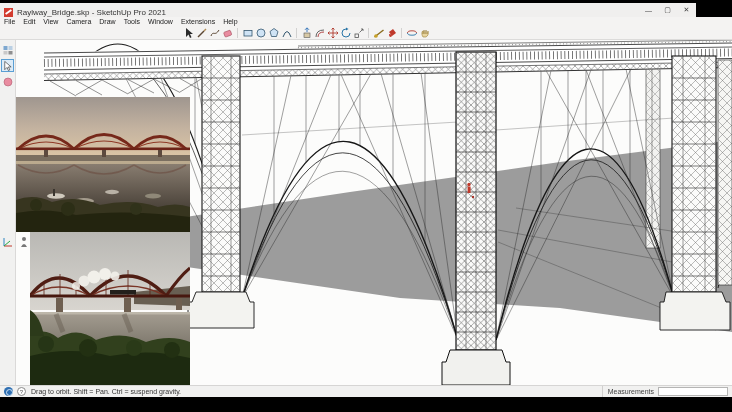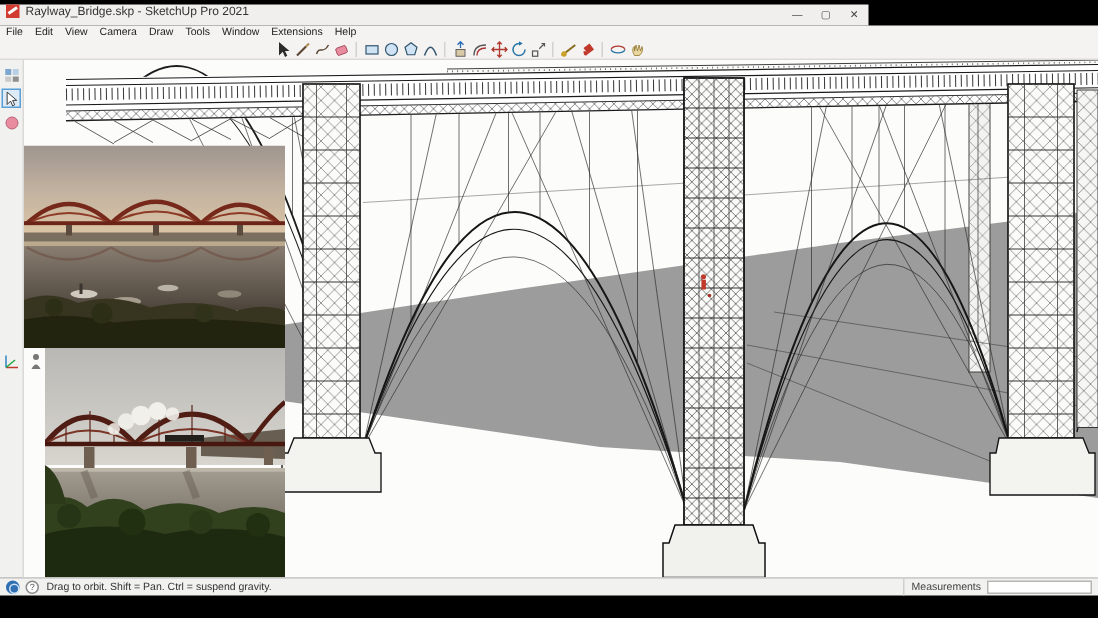--- a/index.html
+++ b/index.html
@@ -3,22 +3,22 @@
 <meta charset="utf-8">
 <style>
   * { margin:0; padding:0; box-sizing:border-box; }
   body { background:#111; font-family:"Liberation Sans", sans-serif; }
   .stage { position:relative; width:732px; height:412px; background:#000; overflow:hidden; }
 
   .bar-black { position:absolute; left:0; width:732px; background:#000; }
   .bar-black.top { top:0; height:3px; }
   .bar-black.bottom { top:397px; height:15px; }
 
-  .titlebar { position:absolute; top:3px; left:0; width:579px; height:14px; background:#f0efee;
-              display:flex; align-items:flex-start; font-size:8px; color:#333; }
+  .titlebar { position:absolute; top:3px; left:0; width:696px; height:14px; background:#f0efee;
+              display:flex; align-items:flex-end; font-size:8px; color:#333; }
   .app-icon { width:9px; height:9px; margin:0 4px 0 4px; background:#d23b2f; position:relative; flex:0 0 auto; }
   .app-icon::after { content:""; position:absolute; left:1px; top:3px; width:7px; height:2px; background:#fff; transform:rotate(-35deg); }
   .title-text { flex:1 1 auto; white-space:nowrap; overflow:hidden; }
   .win-controls { display:flex; height:14px; }
   .wc { width:19px; height:14px; display:flex; align-items:center; justify-content:center; font-size:7px; color:#444; }
 
   .menubar { position:absolute; top:17px; left:0; width:732px; height:9px; background:#f4f3f2;
              display:flex; align-items:center; font-size:7px; color:#222; }
   .menu-item { padding:0 4px; line-height:9px; cursor:default; }
 

